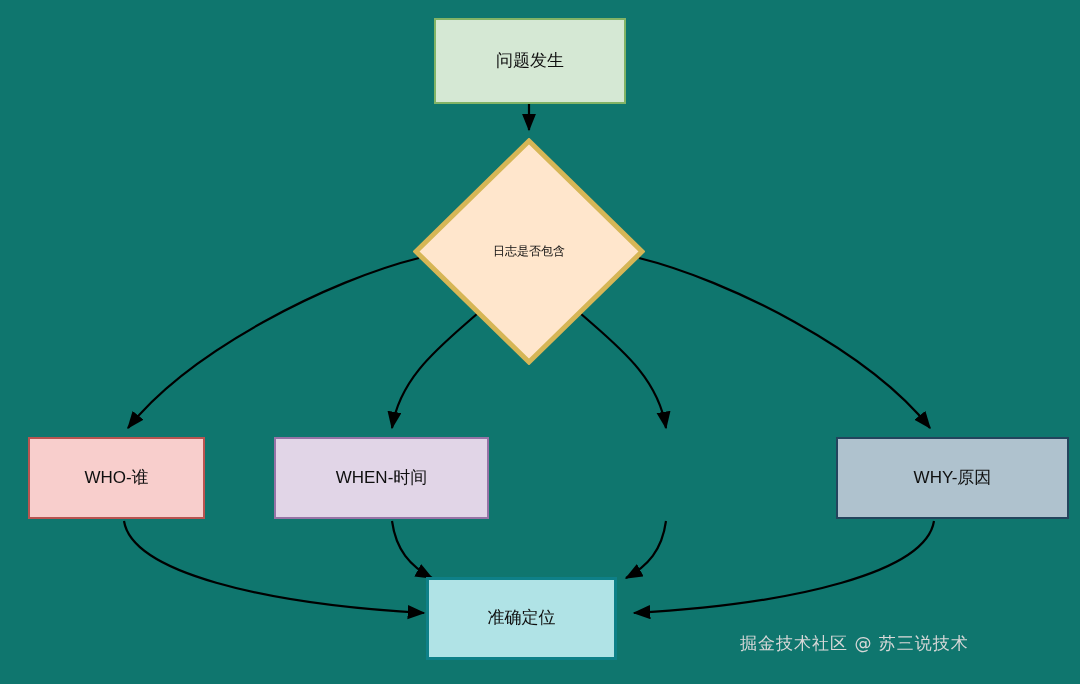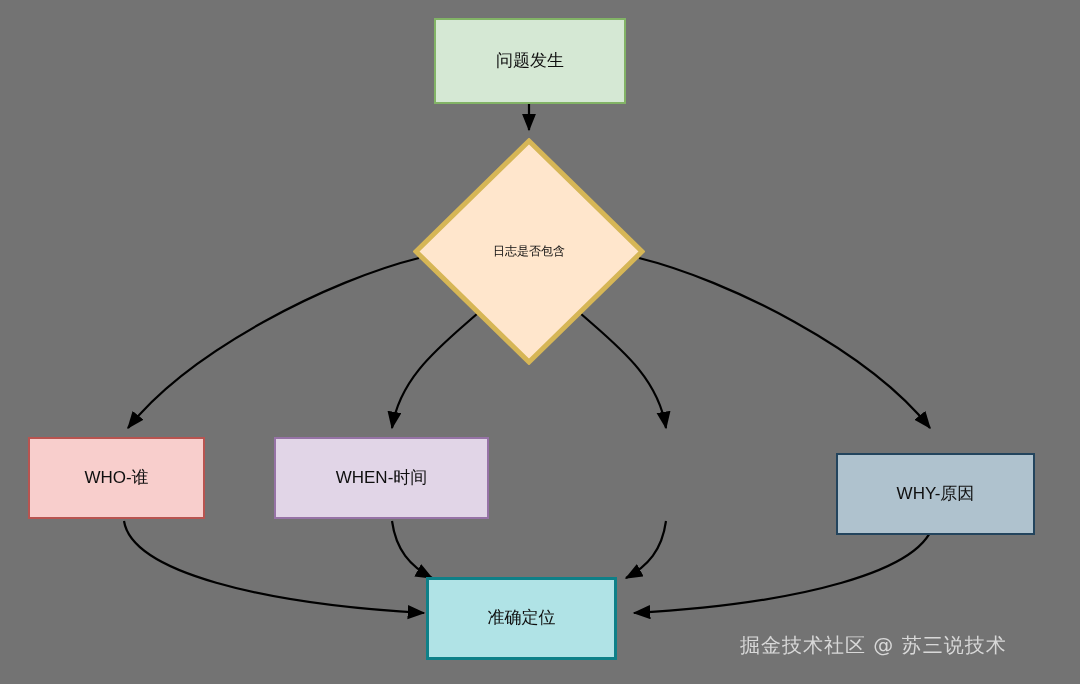--- a/index.html
+++ b/index.html
@@ -7,21 +7,21 @@
     padding: 0;
     background: #ffffff;
   }
   body {
     font-family: "Liberation Sans", "DejaVu Sans", sans-serif;
   }
   #canvas {
     position: relative;
     width: 1080px;
     height: 684px;
-    background: #737373;
+    background: #0f766e;
     overflow: hidden;
   }
   #edges {
     position: absolute;
     left: 0;
     top: 0;
     width: 1080px;
     height: 684px;
     pointer-events: none;
   }
@@ -91,42 +91,41 @@
     border: 2px solid #9673a6;
   }
   #node-where {
     left: 568px;
     width: 196px;
     background: #dae8fc;
     border: 2px solid #6c8ebf;
   }
   #node-why {
     left: 836px;
-    width: 199px;
+    width: 233px;
     background: #afc2ce;
     border: 2px solid #23445d;
-    margin-top: 16px;
   }
   
   #node-end {
     left: 426px;
     top: 577px;
     width: 191px;
     height: 83px;
     background: #b0e3e6;
     border: 3px solid #0e8088;
     font-size: 17px;
     color: #0f0f0f;
   }
   
   #watermark {
     position: absolute;
     left: 740px;
     top: 632px;
-    font-size: 20px;
+    font-size: 17px;
     letter-spacing: 1px;
     color: #d8d8d8;
     white-space: nowrap;
     z-index: 4;
     font-family: "DejaVu Sans", "Liberation Sans", sans-serif;
   }
 </style>
 </head>
 <body>
 

